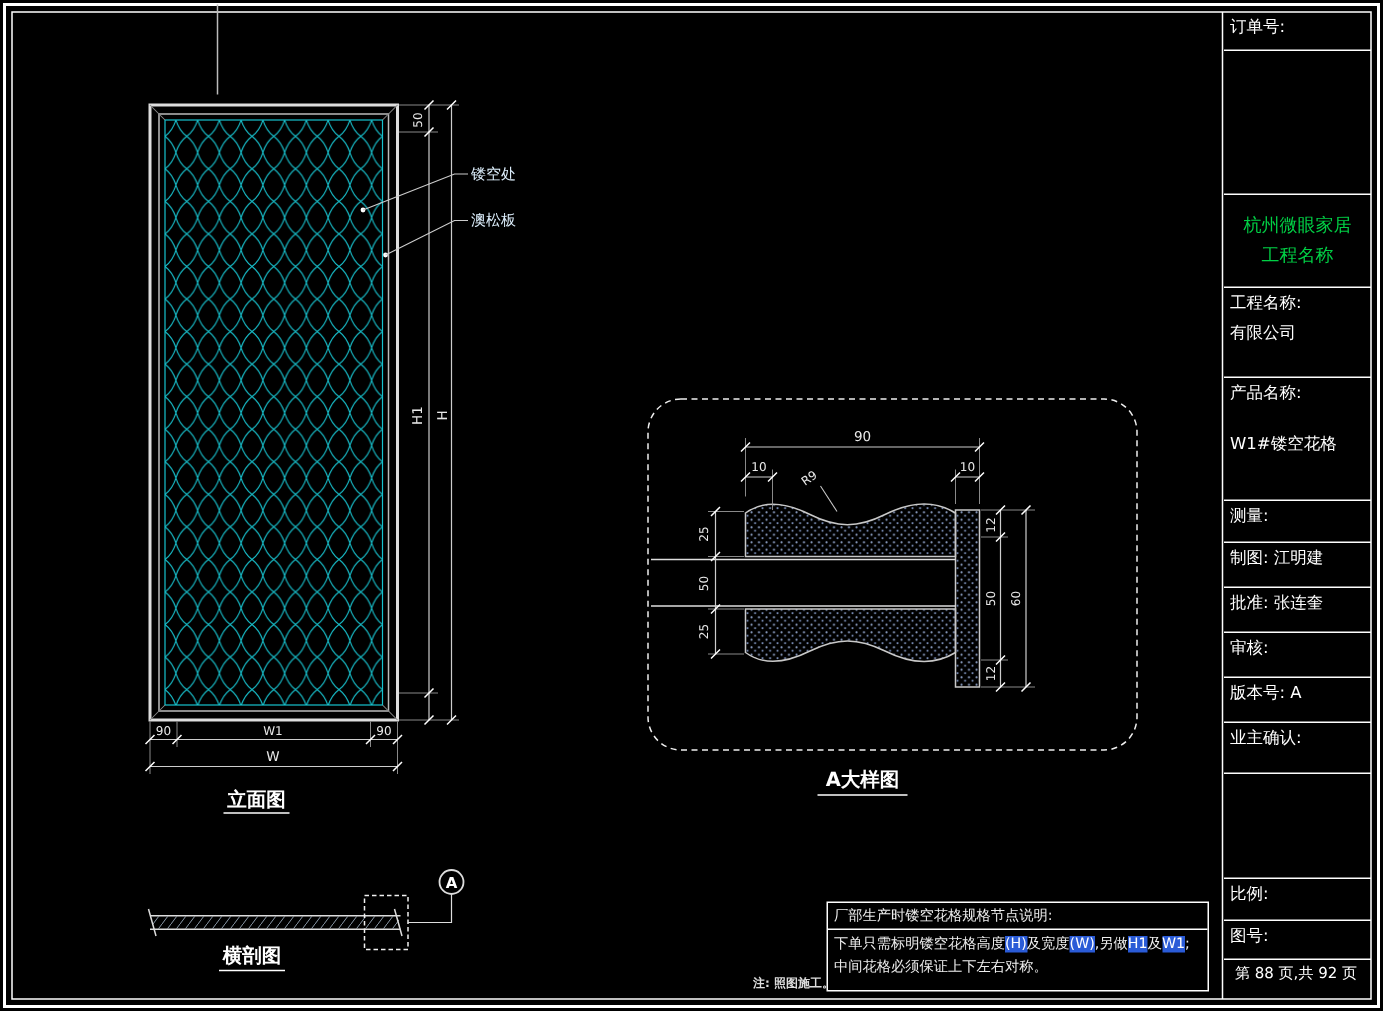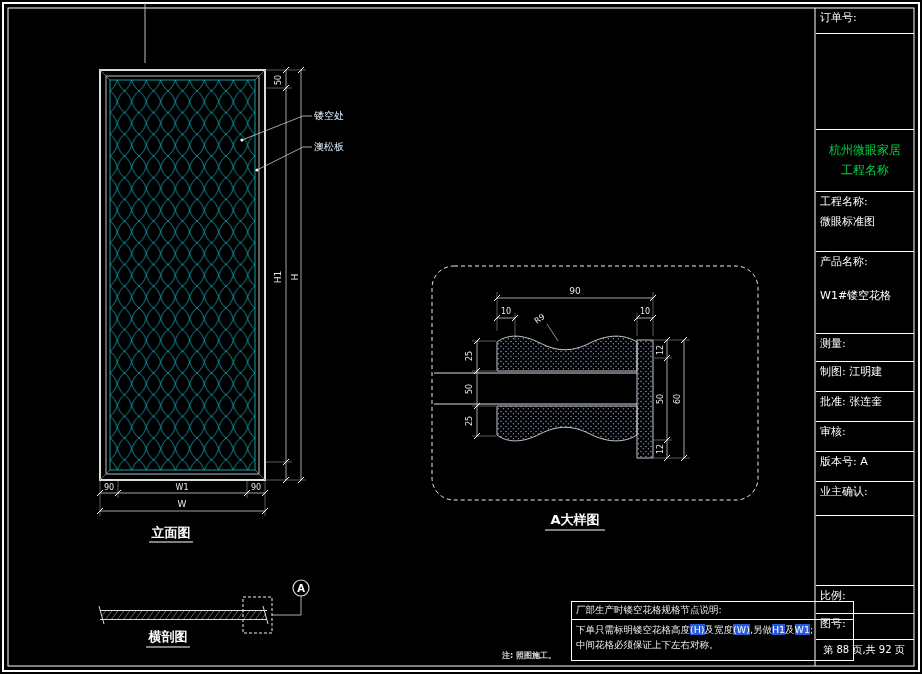--- a/index.html
+++ b/index.html
@@ -18,21 +18,21 @@
           flex-direction:column;font-size:11px;line-height:1.3;}
   .trow{box-sizing:border-box;border-bottom:1px solid #fff;padding:3px 4px;overflow:hidden;flex:none;}
   .trow.last{border-bottom:none;}
   .company{color:#00d045;display:flex;flex-direction:column;align-items:center;
            justify-content:center;text-align:center;font-size:12px;line-height:1.6;}
   .cellval{margin-top:6px;}
   .valright{text-align:left;margin-top:20px;}
   .pagerow{font-size:10px;white-space:nowrap;padding-left:2px;text-align:center;}
 
   
-  .notebox{position:absolute;left:571px;top:601px;width:283px;height:60px;border:1px solid #fff;
+  .notebox{position:absolute;left:551px;top:601px;width:255px;height:60px;border:1px solid #fff;
            box-sizing:border-box;font-size:9.5px;color:#eee;}
   .notetitle{border-bottom:1px solid #fff;padding:2px 4px;white-space:nowrap;}
   .notebody{padding:2px 4px;line-height:1.6;white-space:nowrap;}
   .hl{background:#2a5bd7;color:#fff;}
   .sidenote{position:absolute;left:496px;top:650px;width:60px;font-size:8px;color:#ddd;
             text-align:right;white-space:nowrap;font-weight:bold;}
 </style>
 </head>
 <body>
 
@@ -142,21 +142,21 @@
   <div class="trow" style="height:26px">
     <span>订单号:</span>
   </div>
   <div class="trow" style="height:96px"></div>
   <div class="trow company" style="height:62px">
     <span>杭州微眼家居</span>
     <span>工程名称</span>
   </div>
   <div class="trow" style="height:60px">
     <div>工程名称:</div>
-    <div class="cellval">微眼标准图</div>
+    <div class="cellval">有限公司</div>
   </div>
   <div class="trow" style="height:82px">
     <div>产品名称:</div>
     <div class="valright">W1#镂空花格</div>
   </div>
   <div class="trow" style="height:28px">
     <span>测量:</span>
   </div>
   <div class="trow" style="height:30px">
     <span>制图: 江明建</span>

